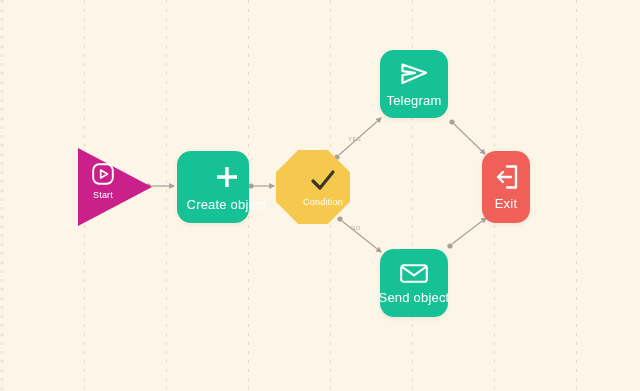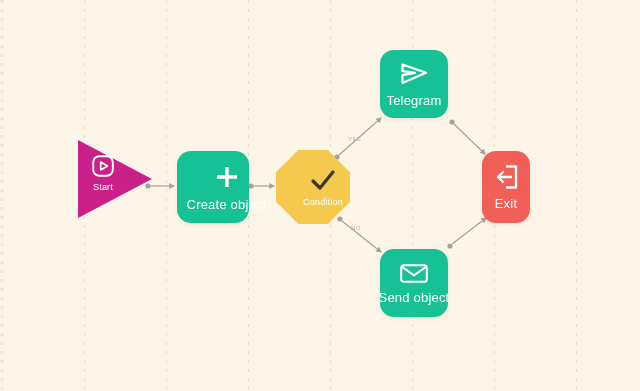--- a/index.html
+++ b/index.html
@@ -80,21 +80,21 @@
     color: #ffffff;
     letter-spacing: 0.2px;
     margin-top: 5px;
     text-align: center;
     white-space: nowrap;
   }
 
   
   #node-start {
     left: 76px;
-    top: 138px;
+    top: 146px;
     width: 78px;
     height: 82px;
     background: transparent;
   }
   #node-start .tri {
     position: absolute;
     left: 0;
     top: 0;
     width: 78px;
     height: 82px;

